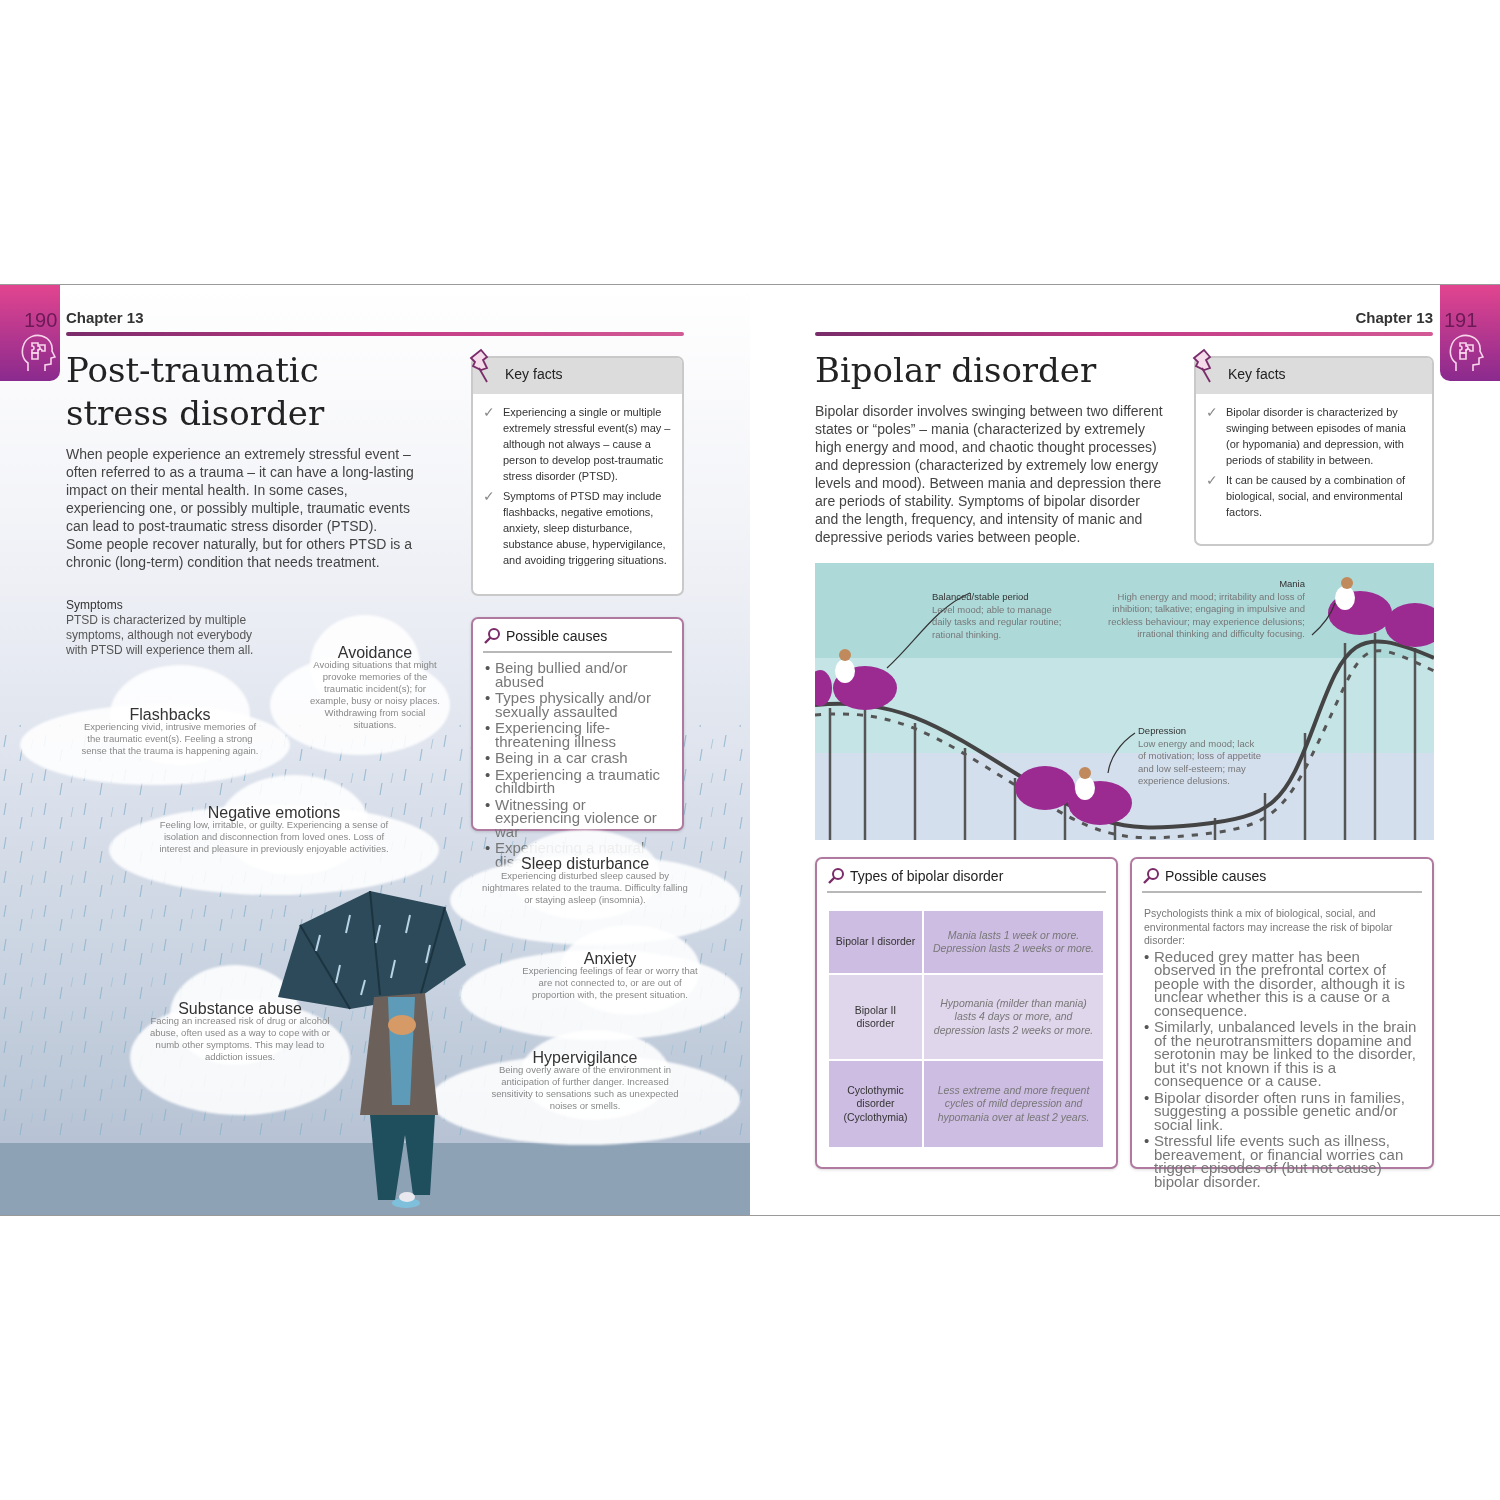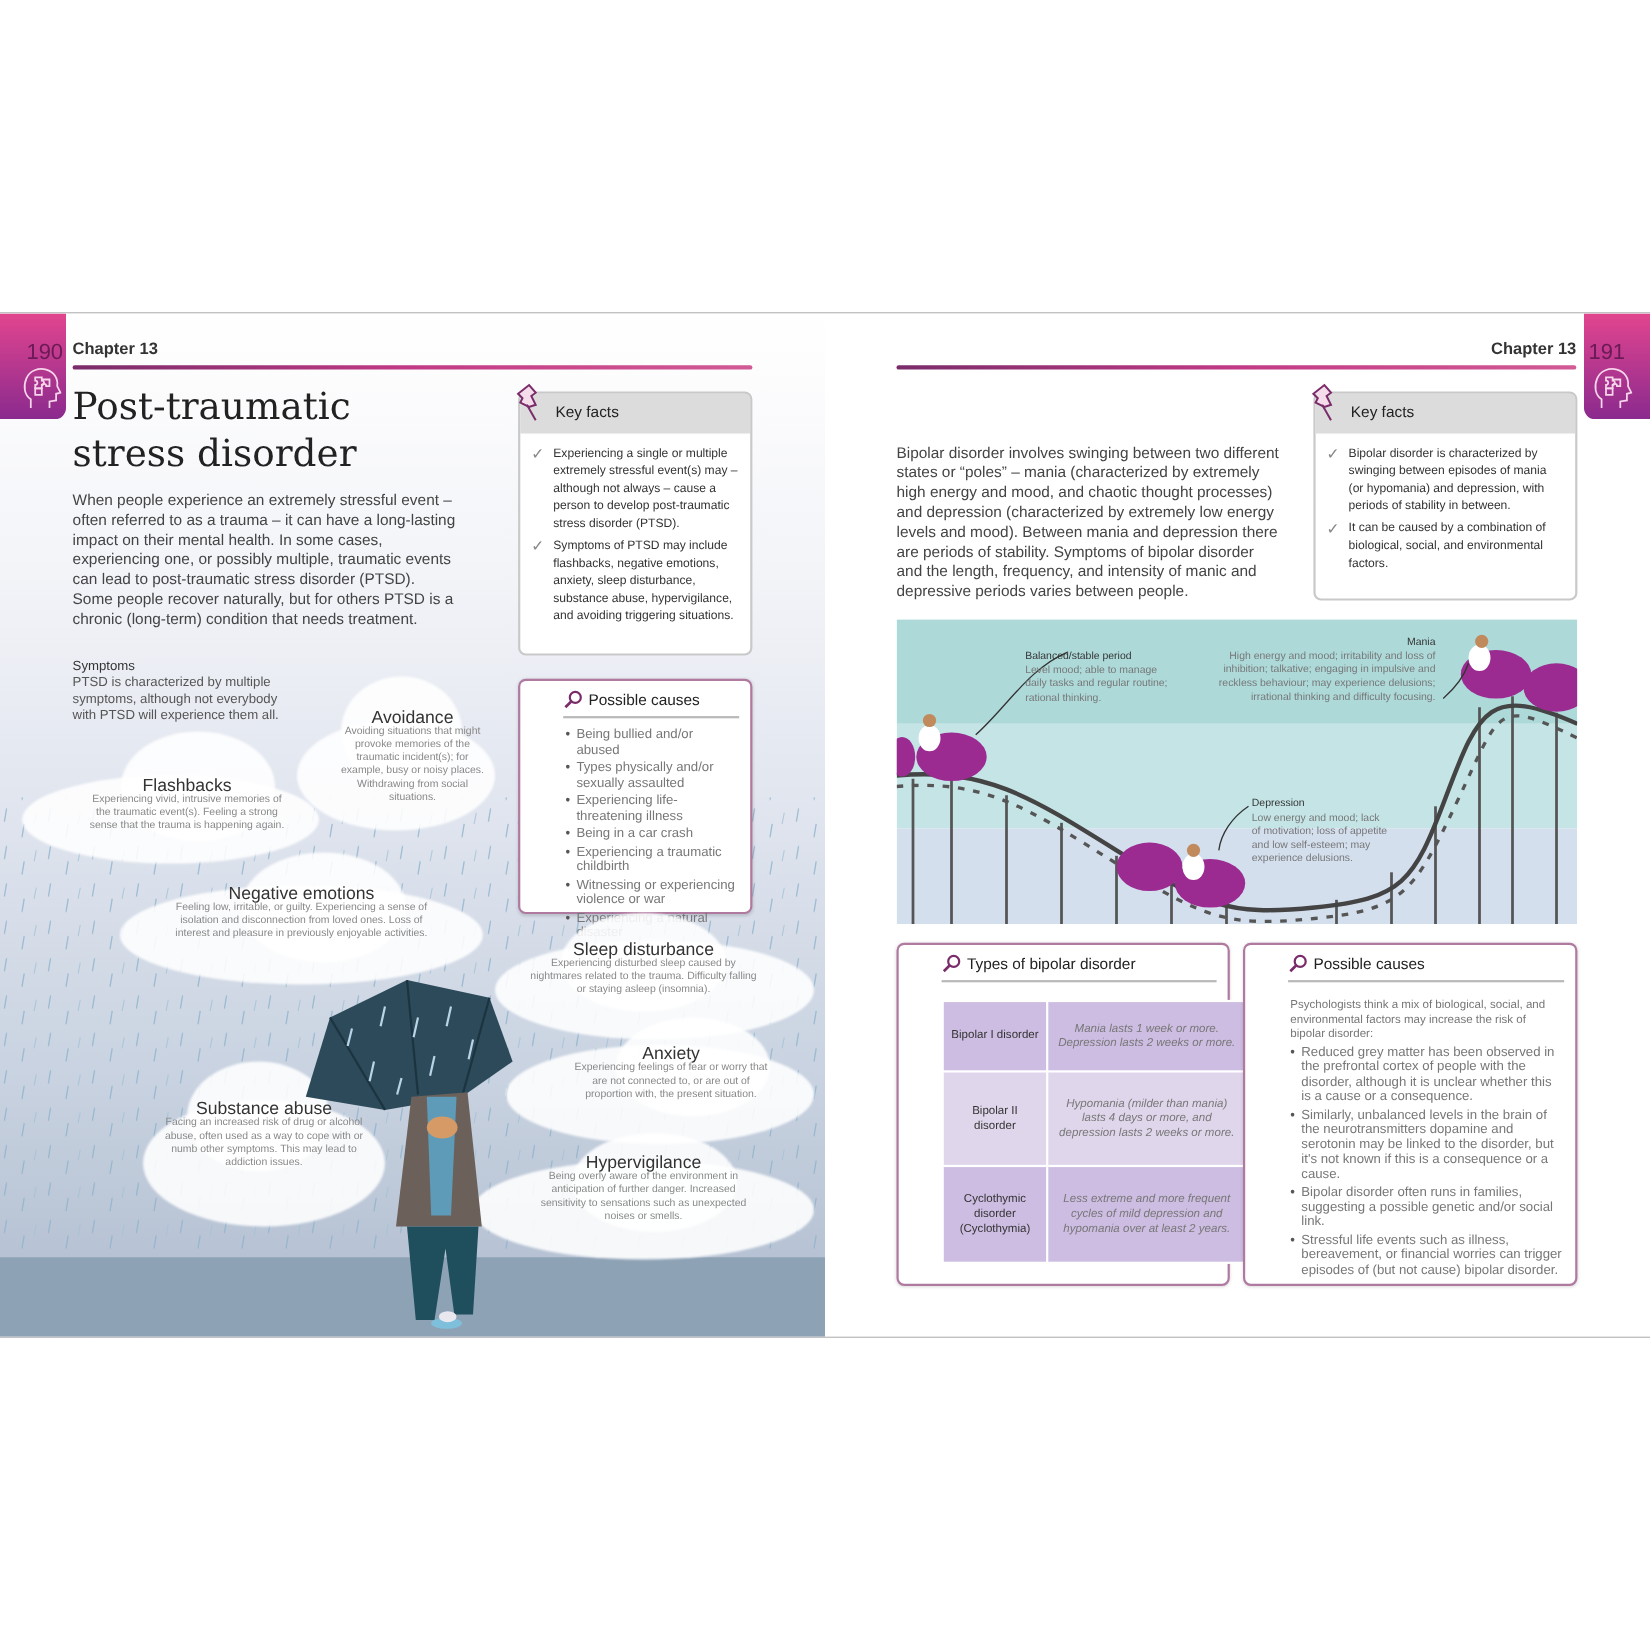--- a/index.html
+++ b/index.html
@@ -29,25 +29,25 @@
   .intro { position: absolute; font-size: 14px; line-height: 18px; color: #444; }
 
   .box { position: absolute; background: #fff; border-radius: 7px; }
   .keyfacts { border: 2px solid #c9c9c9; }
   .keyfacts .kf-head { height: 36px; background: #dcdcdc; border-radius: 5px 5px 0 0; padding: 8px 0 0 32px; font-size: 14px; color: #222; }
   .kf-list { list-style: none; padding: 10px 10px 0 10px; }
   .kf-list li { position: relative; padding-left: 20px; font-size: 11px; line-height: 16px; color: #333; margin-bottom: 4px; }
   .kf-list li .check { position: absolute; left: 0; top: 0; color: #888; font-size: 14px; }
   .pin { position: absolute; top: -10px; left: -6px; width: 32px; height: 38px; }
 
-  .causes { border: 2px solid #b07aa0; box-shadow: 0 1px 3px rgba(0,0,0,0.15); padding-left: 29px; }
+  .causes { border: 2px solid #b07aa0; box-shadow: 0 1px 3px rgba(0,0,0,0.15); }
   .causes-head { display: flex; align-items: center; margin: 8px 10px 0 10px; padding-bottom: 6px; border-bottom: 2px solid #b8b8b8; font-size: 14px; color: #222; }
   .causes-head svg { width: 18px; height: 18px; margin-right: 5px; }
   .bullets { list-style: none; padding: 8px 10px 0 12px; }
-  .bullets li { position: relative; padding-left: 10px; font-size: 12px; line-height: 13.5px; color: #777; margin-bottom: 3px; }
+  .bullets li { position: relative; padding-left: 10px; font-size: 15px; line-height: 13.5px; color: #777; margin-bottom: 3px; }
   .bullets li::before { content: "•"; position: absolute; left: 0; top: 0; color: #555; }
 
   .symptoms { position: absolute; left: 66px; top: 313px; width: 210px; font-size: 12px; line-height: 15px; color: #555; }
   .symptoms .sh { color: #333; }
 
   .cloud { position: absolute; }
   .cloud-body { position: absolute; background: rgba(255,255,255,0.88); border-radius: 50%; filter: blur(1px); }
   .cloud-text { position: absolute; text-align: center; font-size: 9.5px; line-height: 12px; color: #888; }
   .cloud-text .ct { color: #333; font-size: 16px; }
 
@@ -237,20 +237,21 @@
         <path d="M10 40 L10 32 C4 28 3 20 6 13 C9 6 17 3 24 5 C31 7 35 13 34 20 L37 26 L33 27 L33 33 L27 34 L27 40"></path>
         <path d="M14 12 h6 v3 a2 2 0 1 1 0 4 v3 h-6 v-3 a2 2 0 1 0 0 -4 z"></path>
         <path d="M20 14 h7 v6 h-3 a2 2 0 1 0 -4 0"></path>
         <path d="M14 22 h6 v6 h-6 z"></path>
       </svg>
     </div>
 
     <span class="chapter" style="right:67px">Chapter 13</span>
     <div class="rule" style="left:65px;width:618px"></div>
 
+    <h1 class="title" style="left:65px;top:64px">Bipolar disorder</h1>
 
     <p class="intro" style="left:65px;top:117px;width:352px">Bipolar disorder involves swinging between two different states or “poles” – mania (characterized by extremely high energy and mood, and chaotic thought processes) and depression (characterized by extremely low energy levels and mood). Between mania and depression there are periods of stability. Symptoms of bipolar disorder and the length, frequency, and intensity of manic and depressive periods varies between people.</p>
 
     <div class="box keyfacts" style="left:444px;top:71px;width:240px;height:190px">
       <svg class="pin" viewBox="0 0 32 38">
         <path d="M4 10 L14 2 L20 9 L16 12 L20 20 L14 22 L6 18 L8 14 Z" fill="#f4dcea" stroke="#7a2c6a" stroke-width="1.8"></path>
         <line x1="12" y1="20" x2="20" y2="34" stroke="#7a2c6a" stroke-width="1.8"></line>
       </svg>
       <div class="kf-head">Key facts</div>
       <ul class="kf-list">

